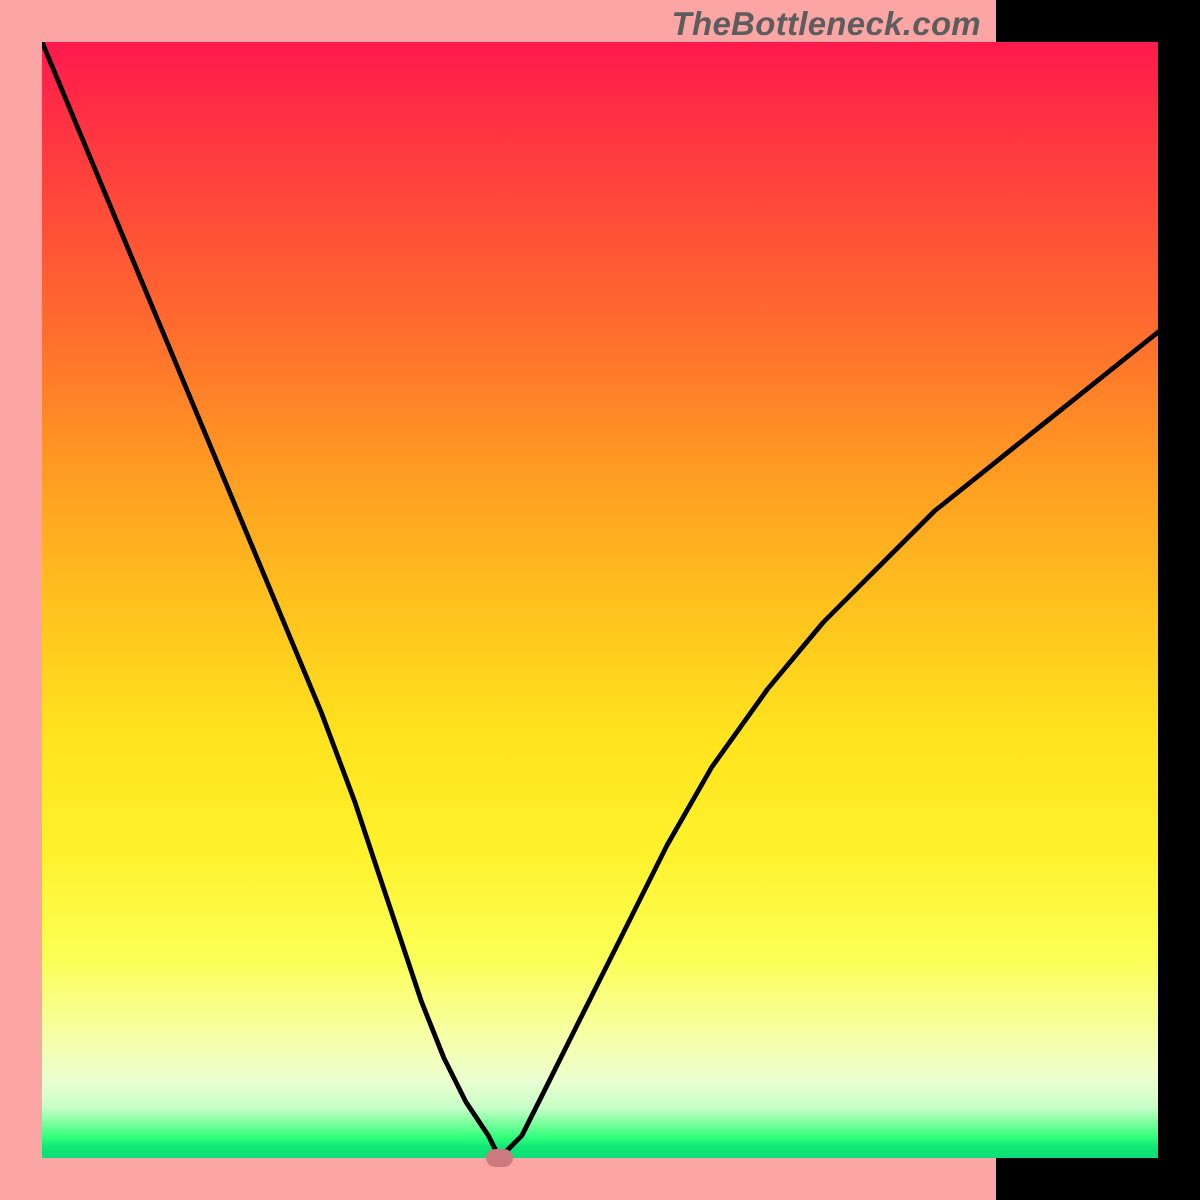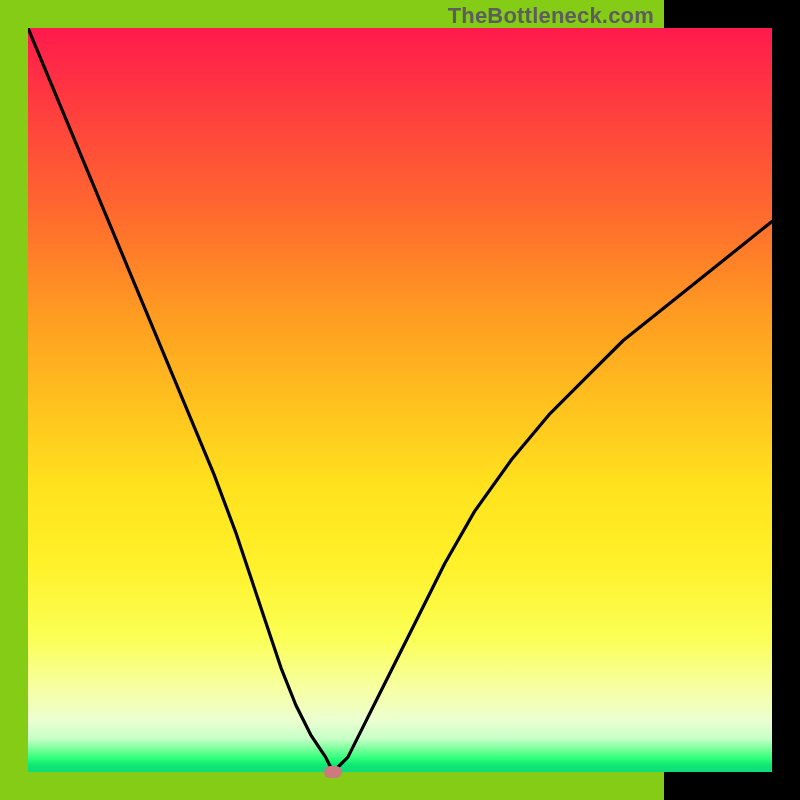--- a/index.html
+++ b/index.html
@@ -9,21 +9,22 @@
     height: 800px;
     background: #000;
     overflow: hidden;
   }
   .frame {
     position: absolute;
     left: 0;
     top: 0;
     width: 664px;
     height: 800px;
-    background: #84cc16;
+    background: #fca5a5;
+    font-style: italic;
   }
   .plot {
     position: absolute;
     left: 28px;
     top: 28px;
     width: 744px;
     height: 744px;
     background: linear-gradient(to bottom,
       #ff1a4d 0%,
       #ff3b3f 10%,

